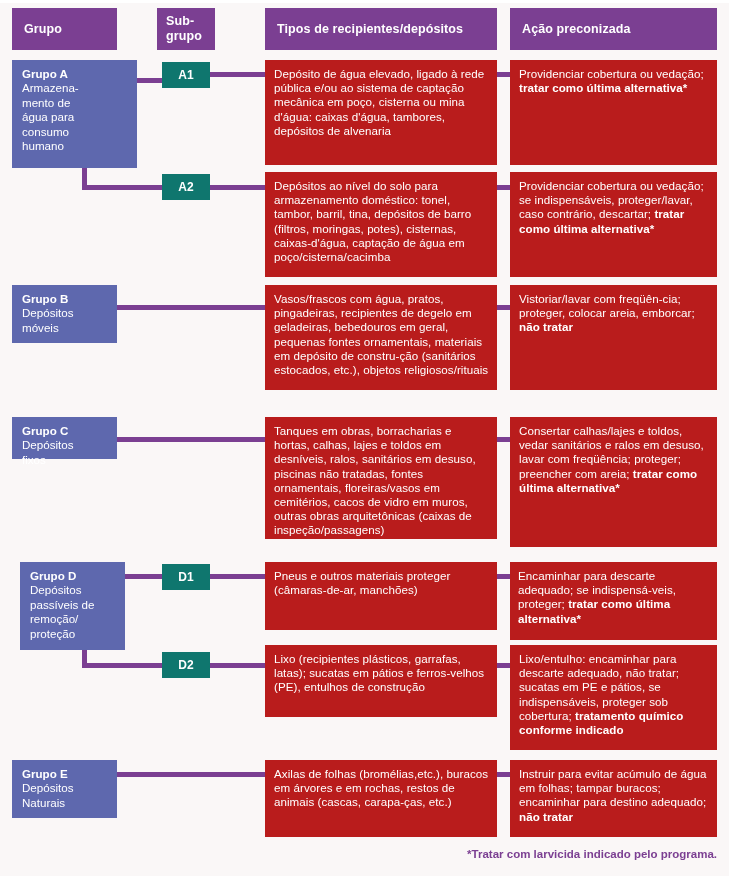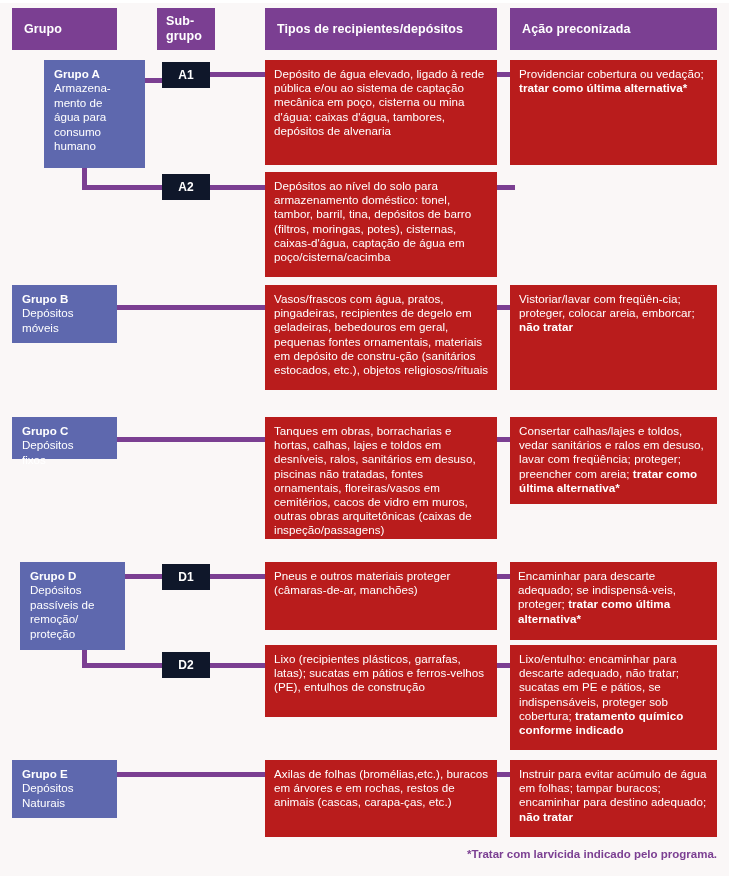--- a/index.html
+++ b/index.html
@@ -59,21 +59,21 @@
     font-size: 11.6px;
     line-height: 14.4px;
     padding: 7px 8px 7px 10px;
     box-sizing: border-box;
     z-index: 3;
   }
   .grp .gname { font-weight: bold; display: block; }
 
   .sub {
     position: absolute;
-    background: #0f172a;
+    background: #0f766e;
     color: #ffffff;
     font-size: 12px;
     font-weight: bold;
     display: flex;
     align-items: center;
     justify-content: center;
     box-sizing: border-box;
     z-index: 3;
   }
 
@@ -126,21 +126,21 @@
   </div>
 
   <div class="hdr" style="left:265px; top:8px; width:232px; height:42px;">
     <span>Tipos de recipientes/depósitos</span>
   </div>
 
   <div class="hdr" style="left:510px; top:8px; width:207px; height:42px;align-items:center;">
     <span>Ação preconizada</span>
   </div>
 
-  <div class="grp" style="left:12px; top:60px; width:101px; height:108px;margin-left:32px;">
+  <div class="grp" style="left:12px; top:60px; width:125px; height:108px;">
     <span class="gname">Grupo A</span>
     <span class="gdesc" style="white-space:pre-line;">Armazena-
 mento de
 água para
 consumo
 humano</span>
   </div>
 
   <div class="hline" style="left:112px; top:78px; width:58px; height:5px;"></div>
 
@@ -164,20 +164,23 @@
   <div class="sub" style="left:162px; top:174px; width:48px; height:26px;">
     <span>A2</span>
   </div>
   <div class="hline" style="left:206px; top:185px; width:62px; height:5px;"></div>
 
   <div class="cell" style="left:265px; top:172px; width:232px; height:105px;">
     <span>Depósitos ao nível do solo para armazenamento doméstico: tonel, tambor, barril, tina, depósitos de barro (filtros, moringas, potes), cisternas, caixas-d'água, captação de água em poço/cisterna/cacimba</span>
   </div>
   <div class="hline" style="left:493px; top:185px; width:22px; height:5px;"></div>
 
+  <div class="cell" style="left:510px; top:172px; width:207px; height:105px;">
+    <span> Providenciar cobertura ou vedação; se indispensáveis, proteger/lavar, caso contrário, descartar; </span><b>tratar como última alternativa*</b>
+  </div>
 
   <div class="grp" style="left:12px; top:285px; width:105px; height:58px;">
     <span class="gname">Grupo B</span>
     <span class="gdesc" style="white-space:pre-line;">Depósitos
 móveis</span>
   </div>
   <div class="hline" style="left:112px; top:305px; width:158px; height:5px;"></div>
 
   <div class="cell" style="left:265px; top:285px; width:232px; height:105px;">
     <span> Vasos/frascos com água, pratos, pingadeiras, recipientes de degelo em geladeiras, bebedouros em geral, pequenas fontes ornamentais, materiais em depósito de constru-ção (sanitários estocados, etc.), objetos religiosos/rituais</span>
@@ -193,21 +196,21 @@
     <span class="gdesc" style="white-space:pre-line;">Depósitos
 fixos</span>
   </div>
   <div class="hline" style="left:112px; top:437px; width:158px; height:5px;"></div>
 
   <div class="cell" style="left:265px; top:417px; width:232px; height:122px;">
     <span>Tanques em obras, borracharias e hortas, calhas, lajes e toldos em desníveis, ralos, sanitários em desuso, piscinas não tratadas, fontes ornamentais, floreiras/vasos em cemitérios, cacos de vidro em muros, outras obras arquitetônicas (caixas de inspeção/passagens)</span>
   </div>
   <div class="hline" style="left:493px; top:437px; width:22px; height:5px;"></div>
 
-  <div class="cell" style="left:510px; top:417px; width:207px; height:87px;">
+  <div class="cell" style="left:510px; top:417px; width:207px; height:130px;">
     <span>Consertar calhas/lajes e toldos, vedar sanitários e ralos em desuso, lavar com freqüência; proteger; preencher com areia; </span><b>tratar como última alternativa*</b>
   </div>
 
   <div class="grp" style="left:20px; top:562px; width:105px; height:88px;">
     <span class="gname">Grupo D</span>
     <span class="gdesc" style="white-space:pre-line;">Depósitos
 passíveis de
 remoção/
 proteção</span>
   </div>

